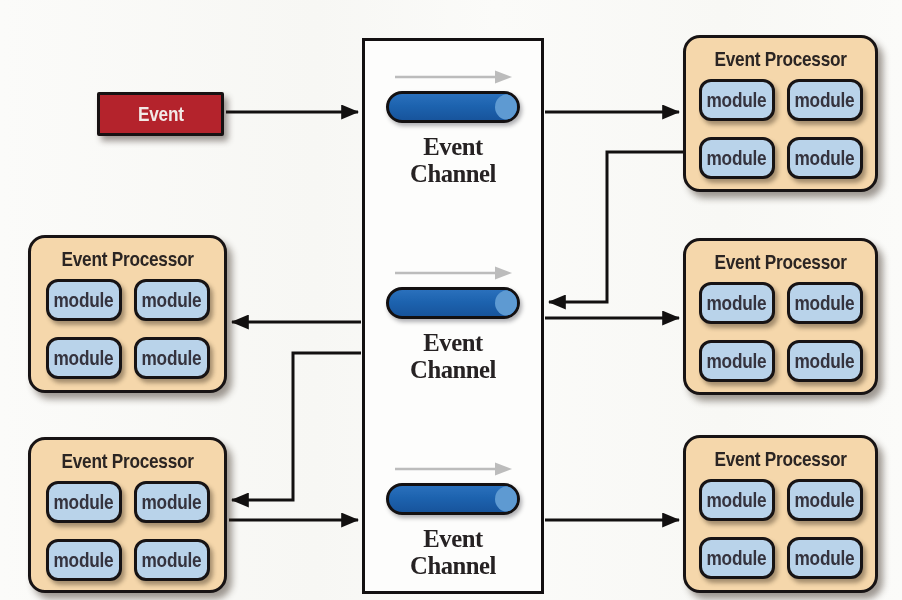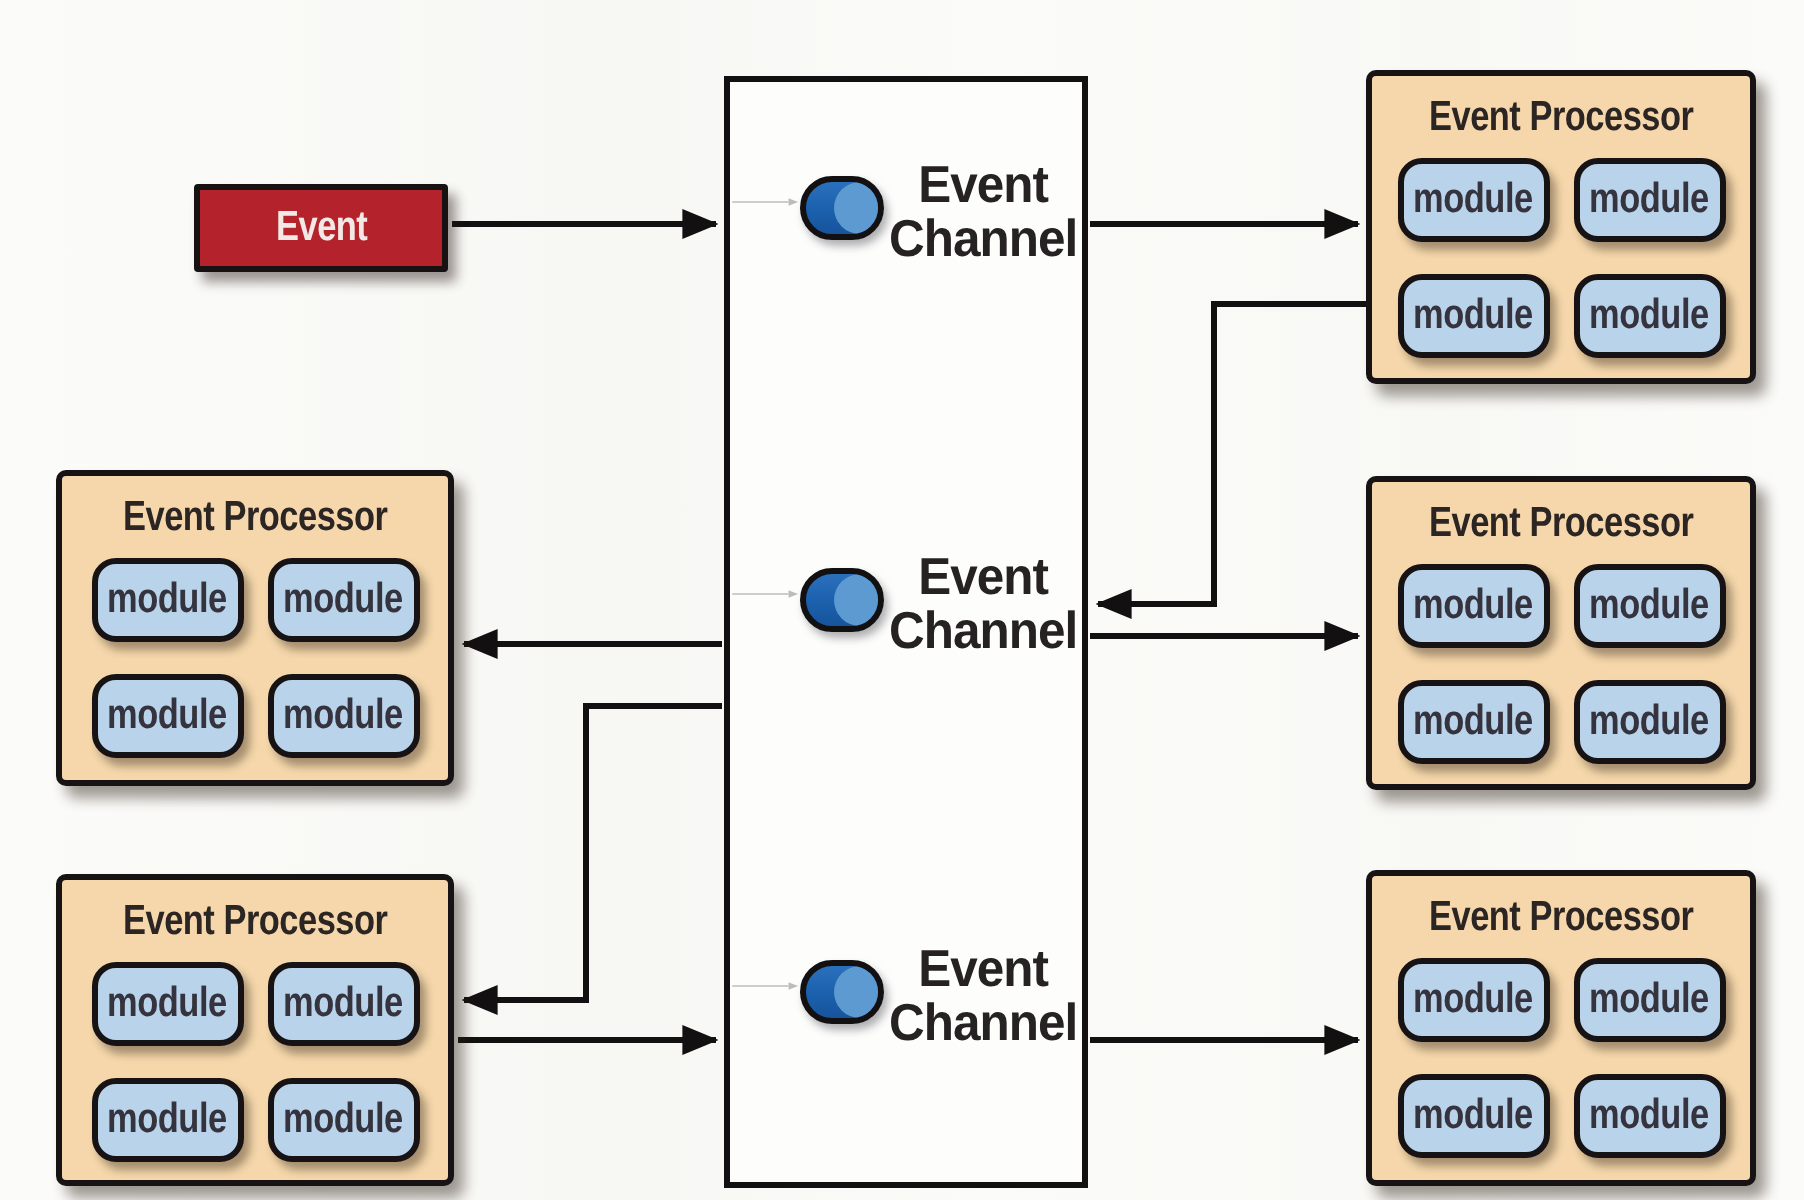--- a/index.html
+++ b/index.html
@@ -18,35 +18,35 @@
   
   .event-box { position:absolute; left:97px; top:92px; width:127px; height:44px;
                background:#b4232c; border:3px solid #171112; border-radius:2px;
                box-shadow:4px 5px 6px rgba(40,25,20,.45);
                display:flex; align-items:center; justify-content:center; }
   .event-box .txt { font-size:21px; color:#f2e9e6; }
 
   
   .channel-rect { position:absolute; left:362px; top:38px; width:182px; height:556px;
                   background:#fdfdfc; border:3px solid #131011; }
-  .channel { position:absolute; left:0; right:0; display:flex; flex-direction:row; align-items:center; }
+  .channel { position:absolute; left:0; right:0; display:flex; flex-direction:column; align-items:center;font-family:Liberation Serif, serif; }
   .ch1 { top:28px; } .ch2 { top:224px; } .ch3 { top:420px; }
   .flow-arrow { width:124px; height:16px; }
   .pill { position:relative; width:134px; height:32px; margin-top:6px;
           background:linear-gradient(#2a70bc,#1d63af 45%,#17549c);
           border:3px solid #131011; border-radius:16px; overflow:hidden;
           box-shadow:2px 3px 4px rgba(30,30,40,.35); }
   .pill::after { content:""; position:absolute; right:-4px; top:0; bottom:0; width:26px;
                  background:#5e9ad2; border-radius:50%; }
   .channel-label { margin-top:10px; width:112px; font-size:26px; line-height:27px; font-weight:bold;
                    color:#262223; text-align:center; transform:scaleX(0.95); transform-origin:center;
                    letter-spacing:-0.5px; }
 
   
-  .processor { position:absolute; background:#f5d7ab; border:3px solid #171314; border-radius:5px;
+  .processor { position:absolute; background:#f5d7ab; border:3px solid #171314; border-radius:17px;
                box-shadow:5px 6px 7px rgba(45,32,20,.45);
                display:flex; flex-direction:column; align-items:center; padding-top:9px; }
   .pos-rt { left:683px; top:35px;  width:195px; height:157px; }
   .pos-rm { left:683px; top:238px; width:195px; height:157px; }
   .pos-rb { left:683px; top:435px; width:195px; height:158px; }
   .pos-lm { left:28px;  top:235px; width:199px; height:158px; }
   .pos-lb { left:28px;  top:437px; width:199px; height:156px; }
   .ptitle { font-size:21px; color:#2b2523; height:25px; }
   .modules { display:grid; grid-template-columns:76px 76px; gap:16px 12px; margin-top:7px; }
   .module { height:42px; background:#b9d3ea; border:3px solid #171314; border-radius:12px;

